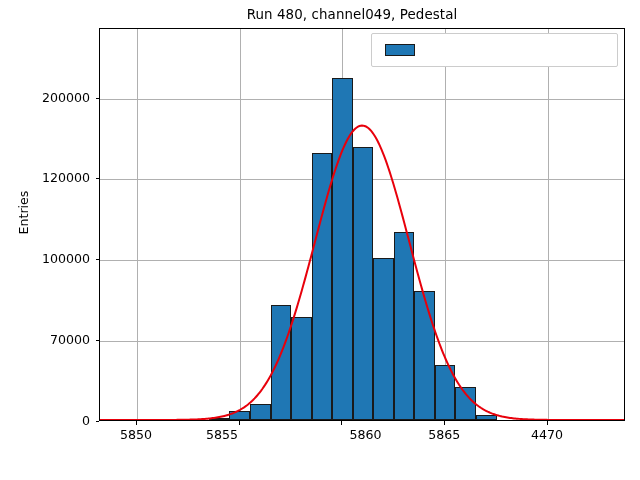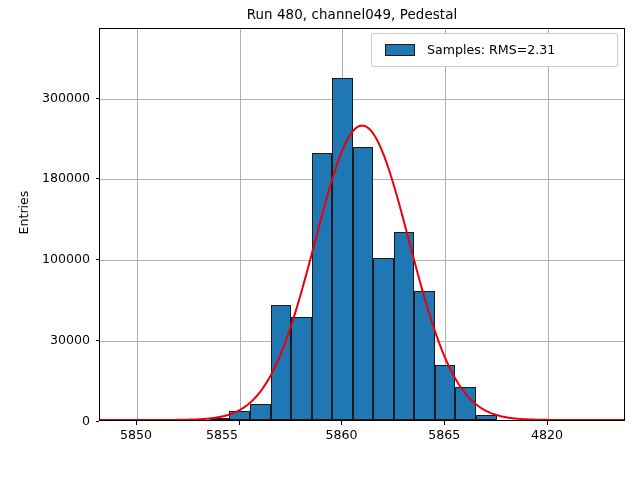--- a/index.html
+++ b/index.html
@@ -108,37 +108,36 @@
   <div id="xaxis-ticks"></div>
   <div id="yaxis-ticks"></div>
 
   <div id="ylabel">Entries</div>
 
   <div id="legend">
     <div class="legrow">
       <span class="legkey">
           <span class="patch"></span>
         </span>
-      <span class="legtext">Samples: RMS=2.31</span>
     </div>
   </div>
 
 <div class="xtick" style="left: 135.98px;"></div>
     <div class="xtlabel" style="left: 95.98px;">5850</div>
     <div class="xtick" style="left: 238.72px;"></div>
     <div class="xtlabel" style="left: 182px;">5855</div>
     <div class="xtick" style="left: 341.45px;"></div>
-    <div class="xtlabel" style="left: 301.45px;">5860</div>
+    <div class="xtlabel" style="left: 301.45px; text-align: right;">5860</div>
     <div class="xtick" style="left: 444.19px;"></div>
     <div class="xtlabel" style="left: 404.19px;">5865</div>
     <div class="xtick" style="left: 546.92px;"></div>
-    <div class="xtlabel" style="left: 506.92px;">4820</div>
+    <div class="xtlabel" style="left: 506.92px;">4470</div>
     <div class="ytick" style="top: 421px;"></div>
     <div class="ytlabel" style="top: 413px;">0</div>
     <div class="ytick" style="top: 340.14px;"></div>
-    <div class="ytlabel" style="top: 332.14px;">30000</div>
+    <div class="ytlabel" style="top: 332.14px;">70000</div>
     <div class="ytick" style="top: 259.27px;"></div>
     <div class="ytlabel" style="top: 251.27px;">100000</div>
     <div class="ytick" style="top: 178.41px;"></div>
-    <div class="ytlabel" style="top: 170.41px;">180000</div>
+    <div class="ytlabel" style="top: 170.41px;">120000</div>
     <div class="ytick" style="top: 97.54px;"></div>
-    <div class="ytlabel" style="top: 89.54px;">300000</div>
+    <div class="ytlabel" style="top: 89.54px;">200000</div>
   </div>
 
 </body></html>

